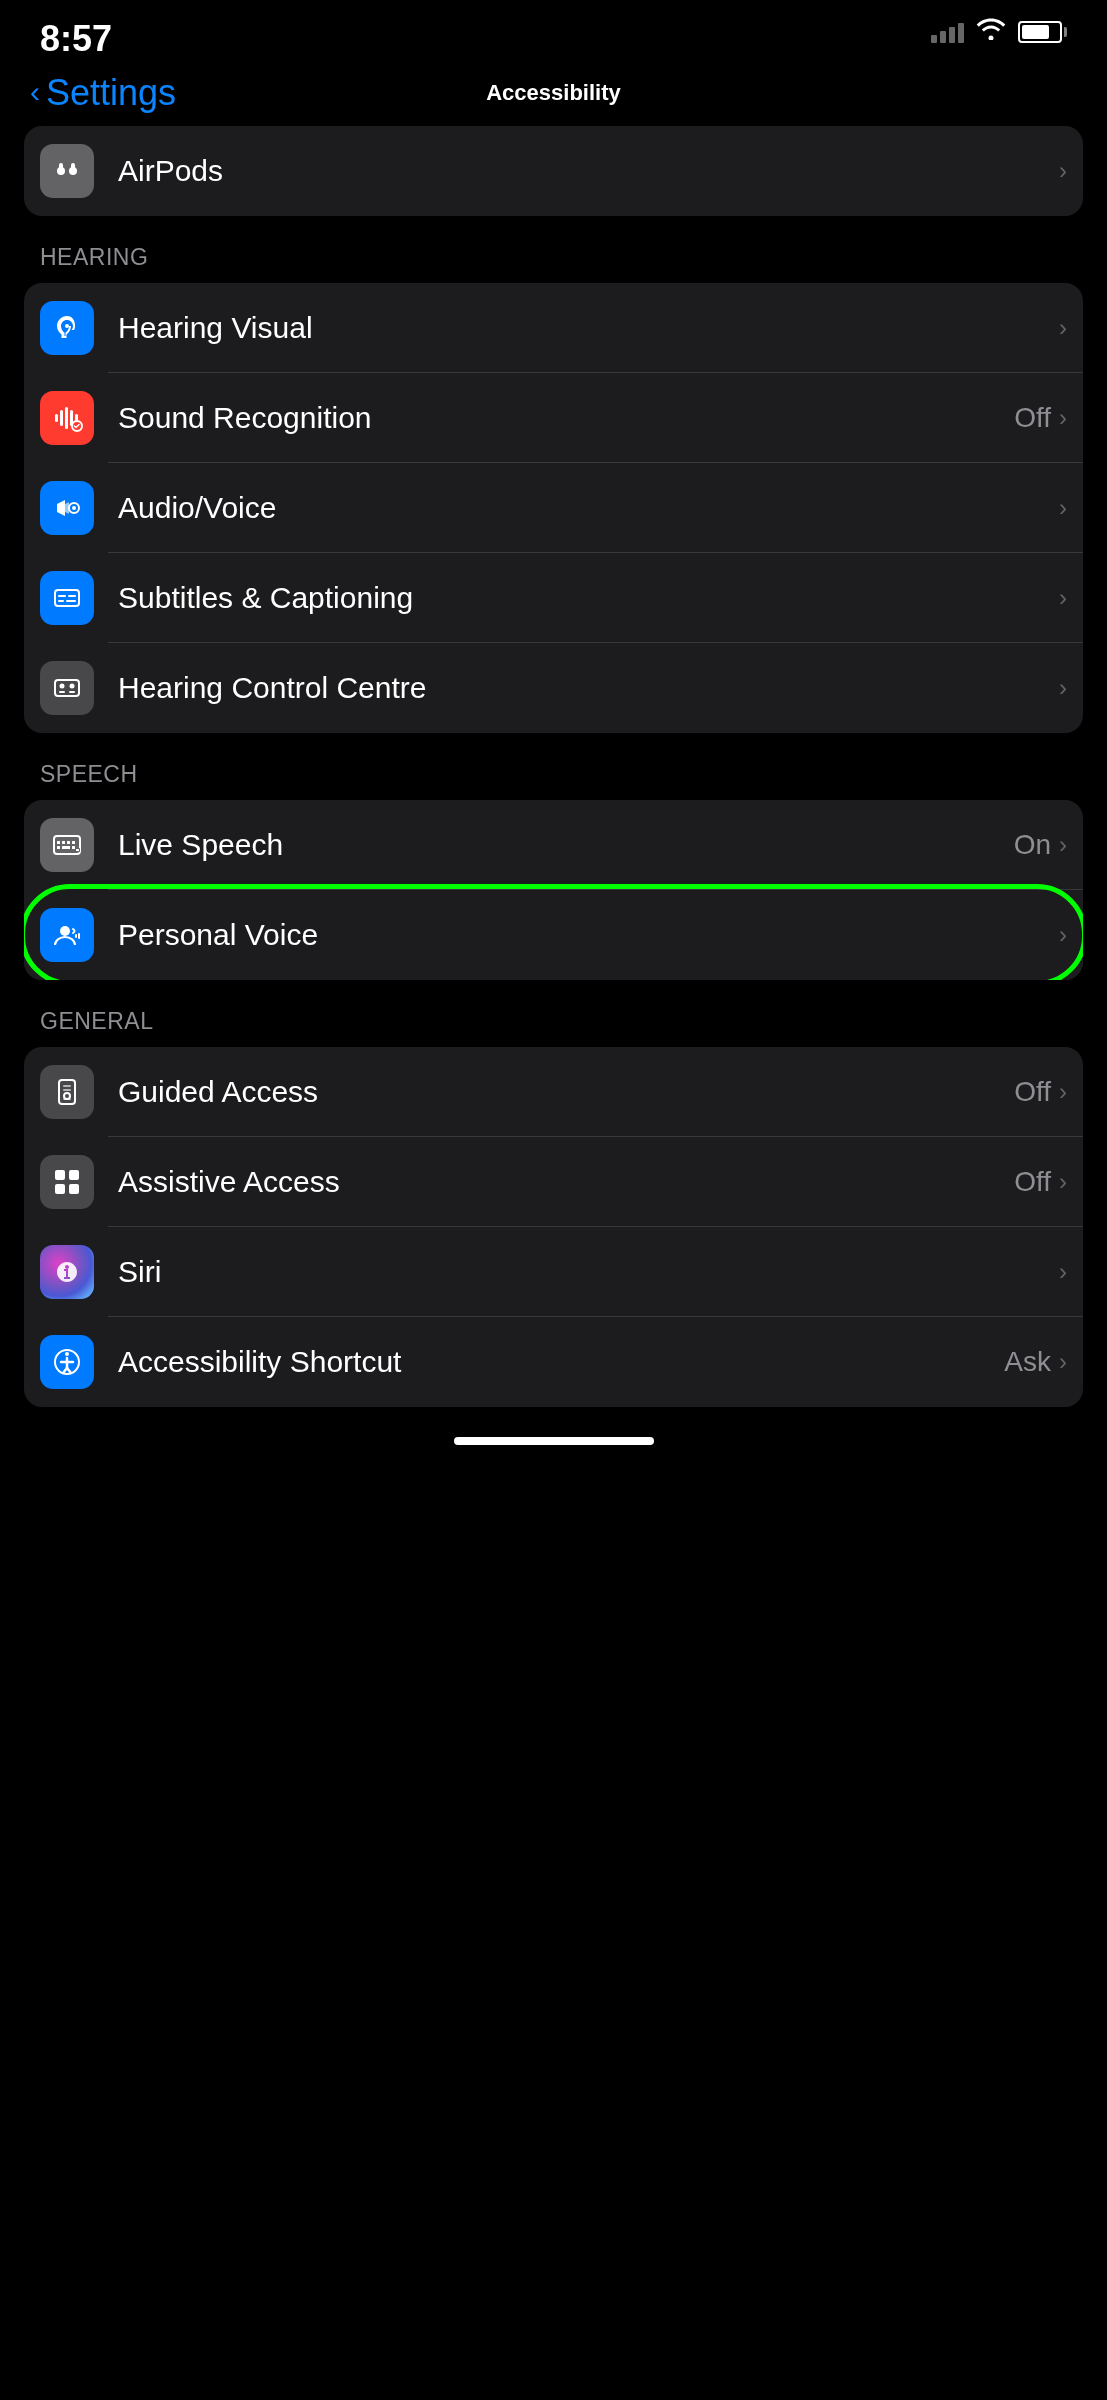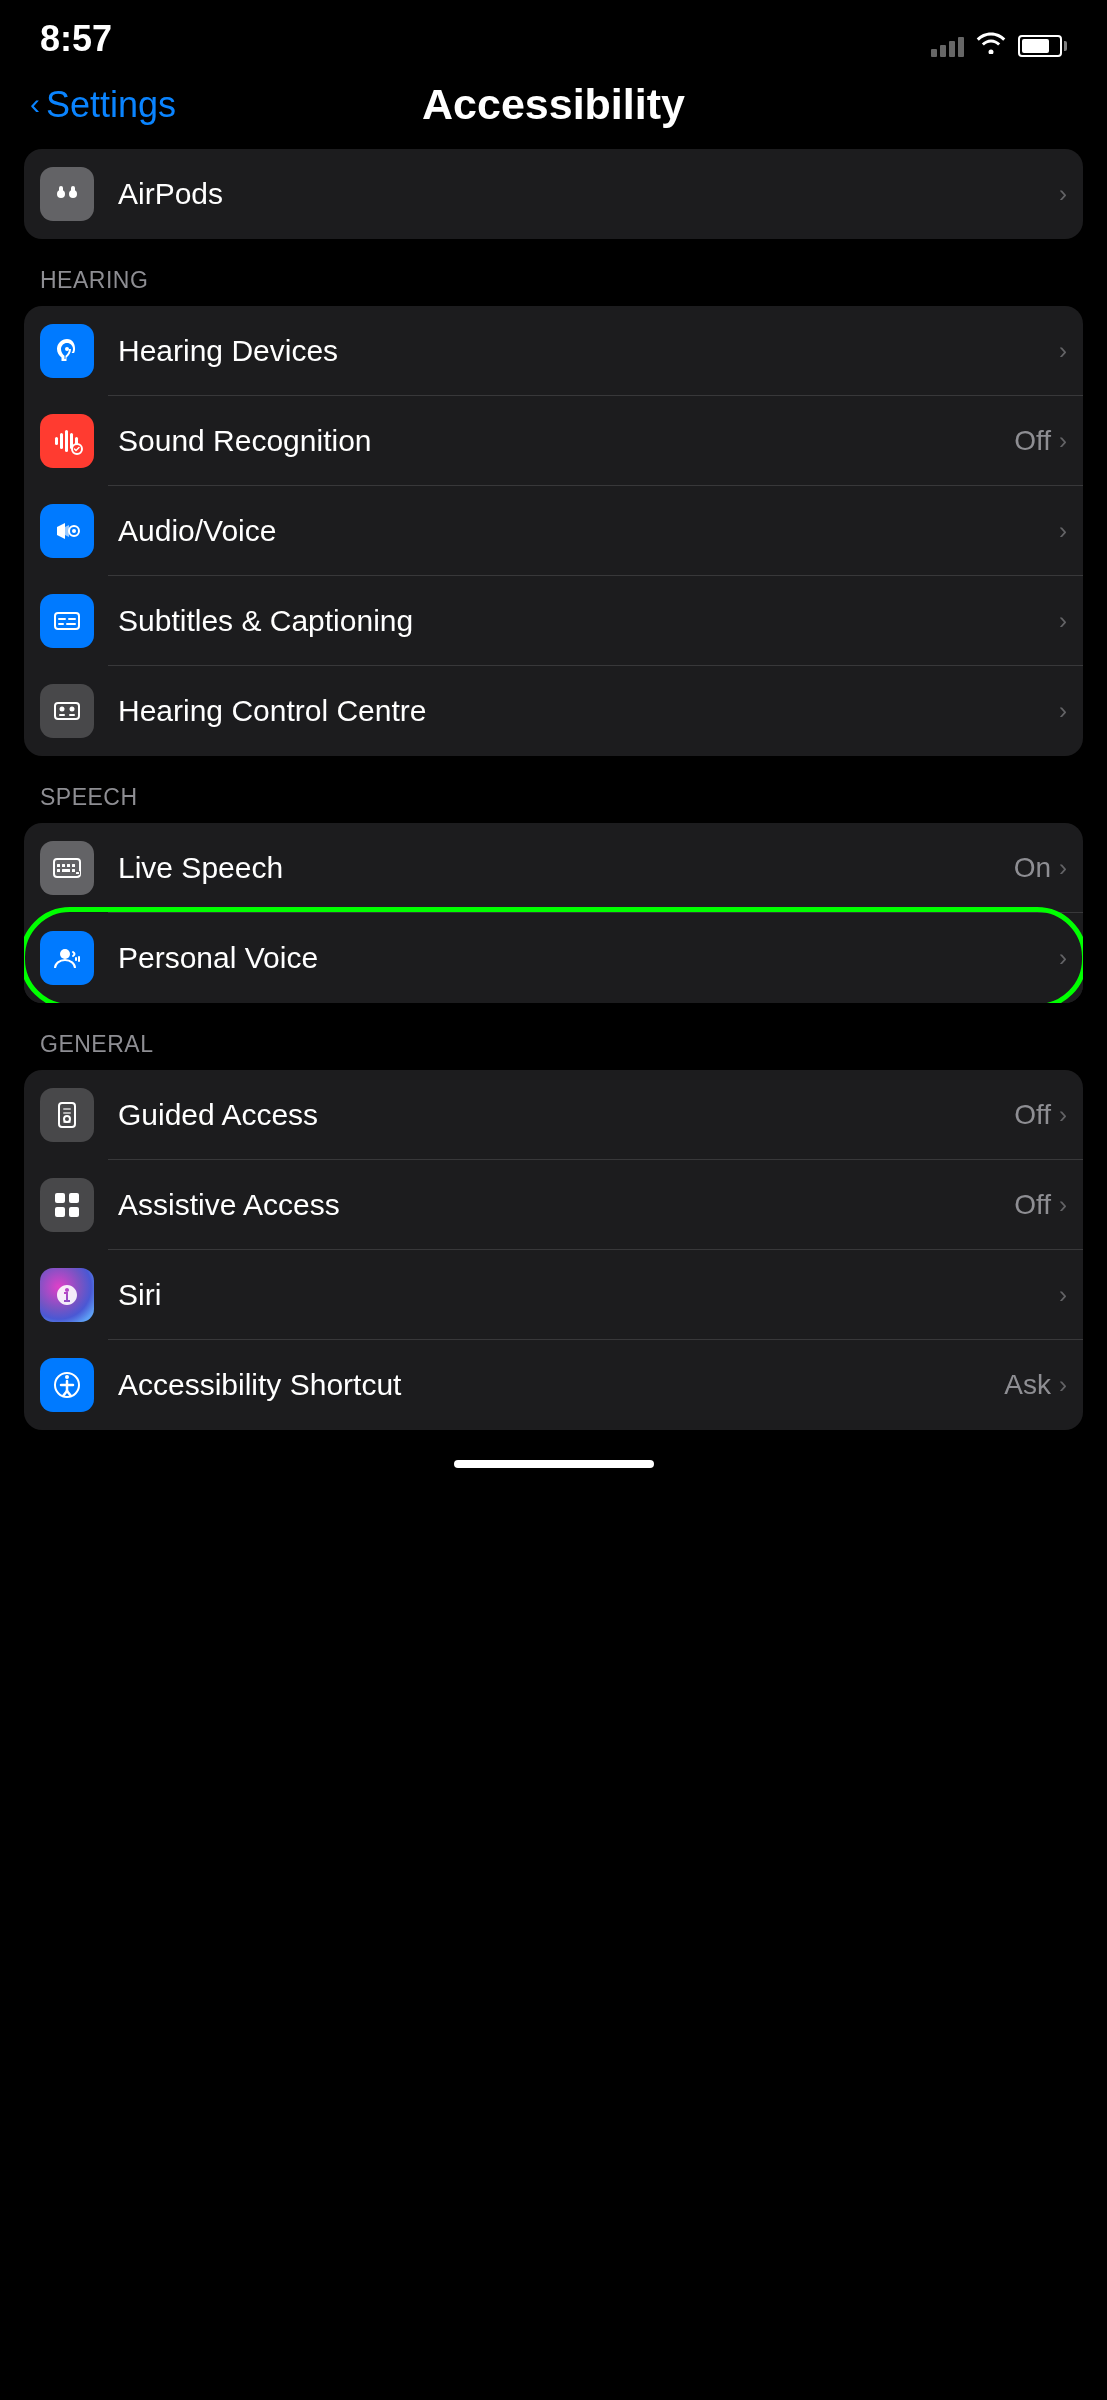--- a/index.html
+++ b/index.html
@@ -10,21 +10,21 @@
       font-family: -apple-system, 'Helvetica Neue', Helvetica, Arial, sans-serif;
       width: 1107px;
       min-height: 2400px;
       overflow-x: hidden;
     }
 
     
     .status-bar {
       display: flex;
       justify-content: space-between;
-      align-items: flex-end;
+      align-items: flex-start;
       padding: 18px 40px 10px 40px;
       height: 70px;
     }
     .status-time {
       font-size: 36px;
       font-weight: 600;
       color: #fff;
     }
     .status-icons {
       display: flex;
@@ -97,21 +97,21 @@
     }
     .back-chevron {
       font-size: 30px;
       font-weight: 300;
       margin-top: -2px;
     }
     .back-label {
       font-size: 36px;
     }
     .nav-title {
-      font-size: 43px;
+      font-size: 22px;
       font-weight: 700;
       color: #fff;
       text-align: center;
       width: 100%;
     }
 
     
     .section-label {
       font-size: 23px;
       font-weight: 400;
@@ -284,21 +284,21 @@
 <div class="settings-group">
 
   <div class="settings-row">
     <div class="row-icon bg-blue">
       <svg width="32" height="32" viewBox="0 0 32 32" fill="white">
         <path d="M16 4C10.5 4 6 8.5 6 14c0 3.5 1.8 6.6 4.5 8.4V26h5v-3.6C18.2 20.6 20 17.5 20 14h-2c0 2.8-1.4 5.2-3.5 6.7V24h-1v-3.3C11.4 19.2 10 16.8 10 14c0-3.3 2.7-6 6-6s6 2.7 6 6c0 1.5-.5 2.9-1.4 4h2.5c.6-1.2 1-2.6 1-4C24 8.5 21.5 4 16 4z" fill="white"></path>
         <circle cx="16" cy="14" r="2" fill="white"></circle>
       </svg>
     </div>
     <div class="row-content">
-      <span class="row-title">Hearing Devices</span>
+      <span class="row-title">Hearing Visual</span>
       <div class="row-right">
         <span class="chevron-right">›</span>
       </div>
     </div>
   </div>
 
   <div class="settings-row">
     <div class="row-icon bg-red">
       <svg width="32" height="32" viewBox="0 0 32 32" fill="white">
         <rect x="4" y="12" width="3" height="8" rx="1.5" fill="white"></rect>

